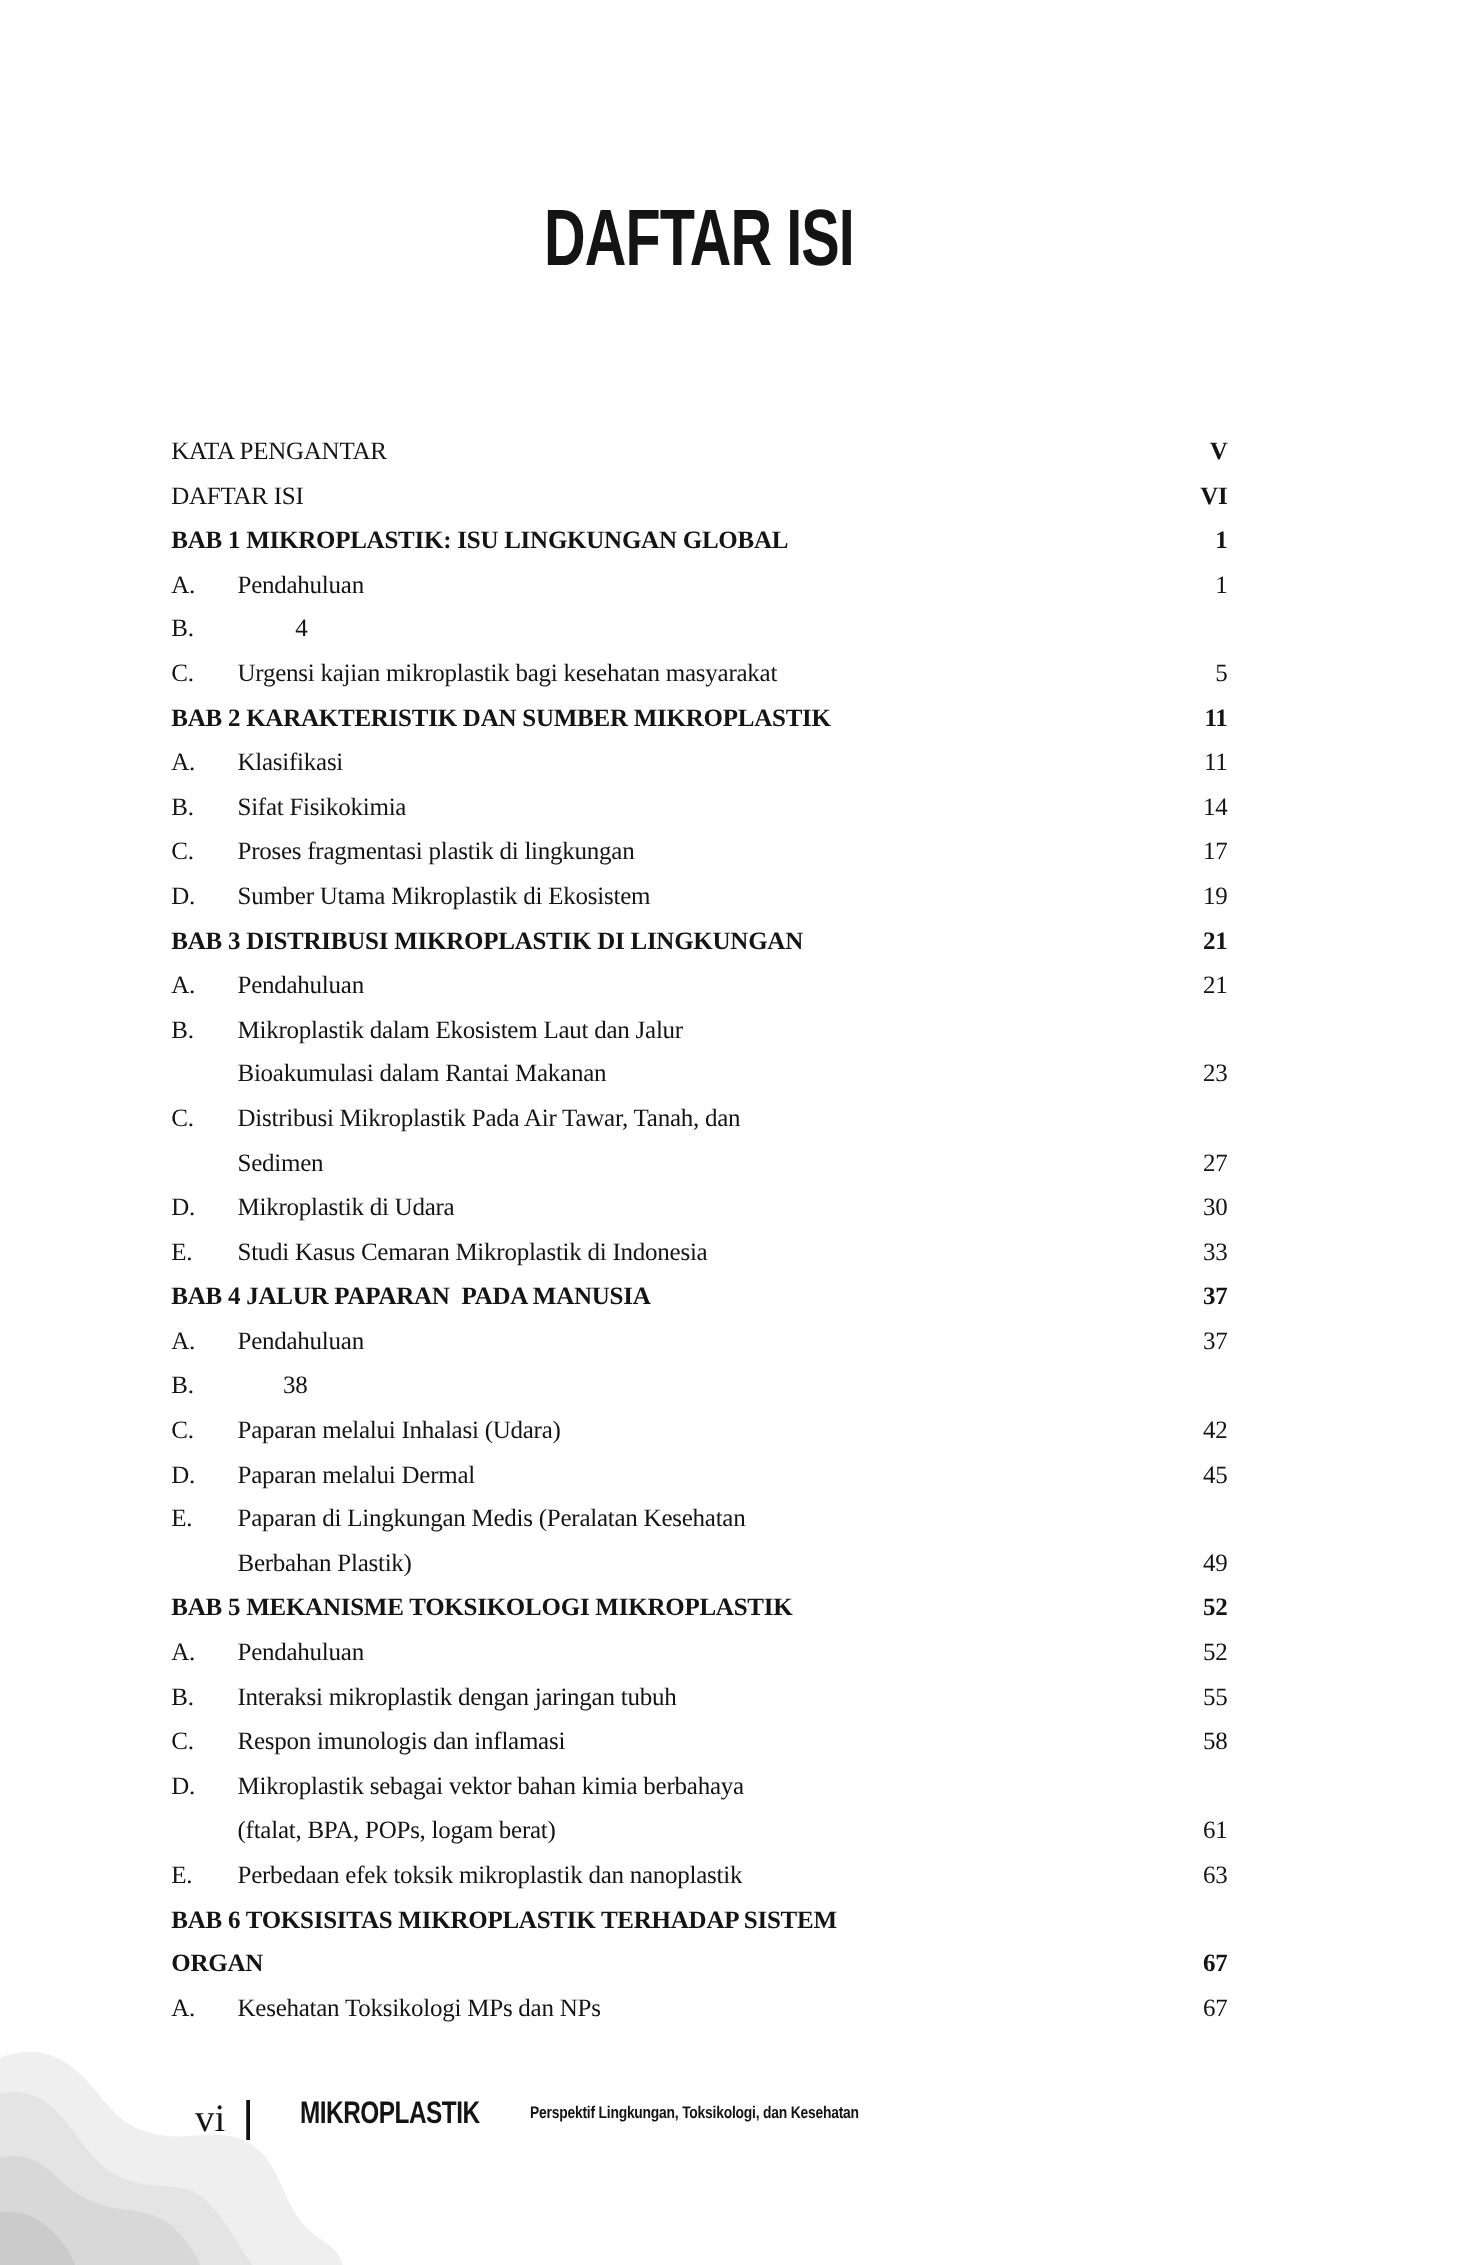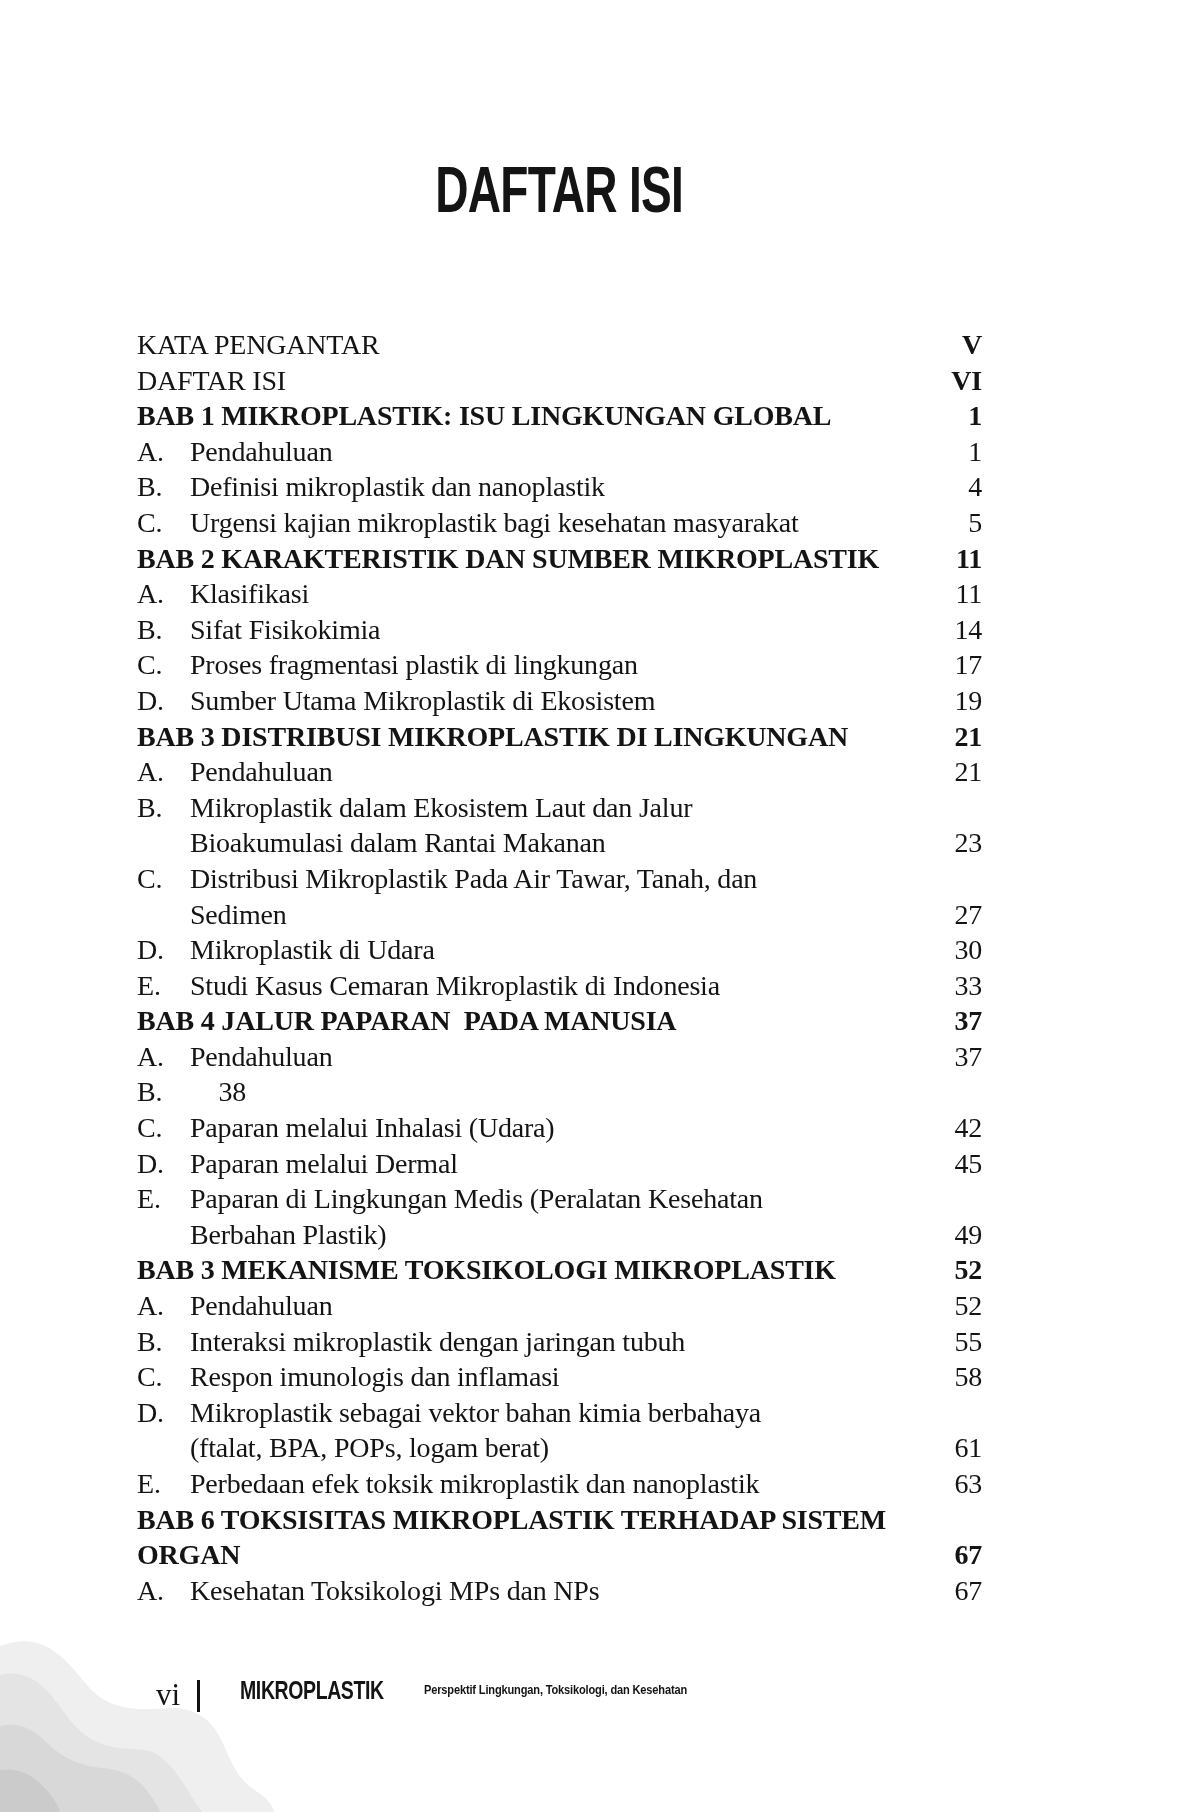--- a/index.html
+++ b/index.html
@@ -31,24 +31,24 @@
     font-weight: 700;
     font-size: 64px;
     line-height: 1;
     letter-spacing: -1px;
     white-space: nowrap;
   }
 
   
   .toc-list {
     position: absolute;
-    top: 327px;
+    top: 344px;
     left: 137px;
     width: 845px;
-    font-size: 28px;
+    font-size: 20px;
     line-height: 35.6px;
     letter-spacing: -0.2px;
   }
   .toc-row { display: flex; align-items: flex-end; }
   .toc-row.bold { font-weight: 700; }
   .toc-label { flex: none; width: 53px; align-self: flex-start; }
   .toc-label.empty { width: 0; }
   .toc-text { flex: 1; white-space: pre-wrap; }
   .toc-page { flex: none; min-width: 56px; text-align: right; align-self: flex-end; }
   .toc-page.pb { font-weight: 700; }
@@ -138,21 +138,20 @@
     </div>
 
     <div class="toc-row">
       <span class="toc-label">A.</span>
       <span class="toc-text">Pendahuluan</span>
       <span class="toc-page">1</span>
     </div>
 
     <div class="toc-row">
       <span class="toc-label">B.</span>
-      <span class="toc-text">Definisi mikroplastik dan nanoplastik</span>
       <span class="toc-page">4</span>
     </div>
 
     <div class="toc-row">
       <span class="toc-label">C.</span>
       <span class="toc-text">Urgensi kajian mikroplastik bagi kesehatan masyarakat</span>
       <span class="toc-page">5</span>
     </div>
 
     <div class="toc-row bold">
@@ -254,21 +253,21 @@
 
     <div class="toc-row">
       <span class="toc-label">E.</span>
       <span class="toc-text">Paparan di Lingkungan Medis (Peralatan Kesehatan
 Berbahan Plastik)</span>
       <span class="toc-page">49</span>
     </div>
 
     <div class="toc-row bold">
       <span class="toc-label empty"></span>
-      <span class="toc-text">BAB 3 MEKANISME TOKSIKOLOGI MIKROPLASTIK</span>
+      <span class="toc-text">BAB 5 MEKANISME TOKSIKOLOGI MIKROPLASTIK</span>
       <span class="toc-page pb">52</span>
     </div>
 
     <div class="toc-row">
       <span class="toc-label">A.</span>
       <span class="toc-text">Pendahuluan</span>
       <span class="toc-page">52</span>
     </div>
 
     <div class="toc-row">

